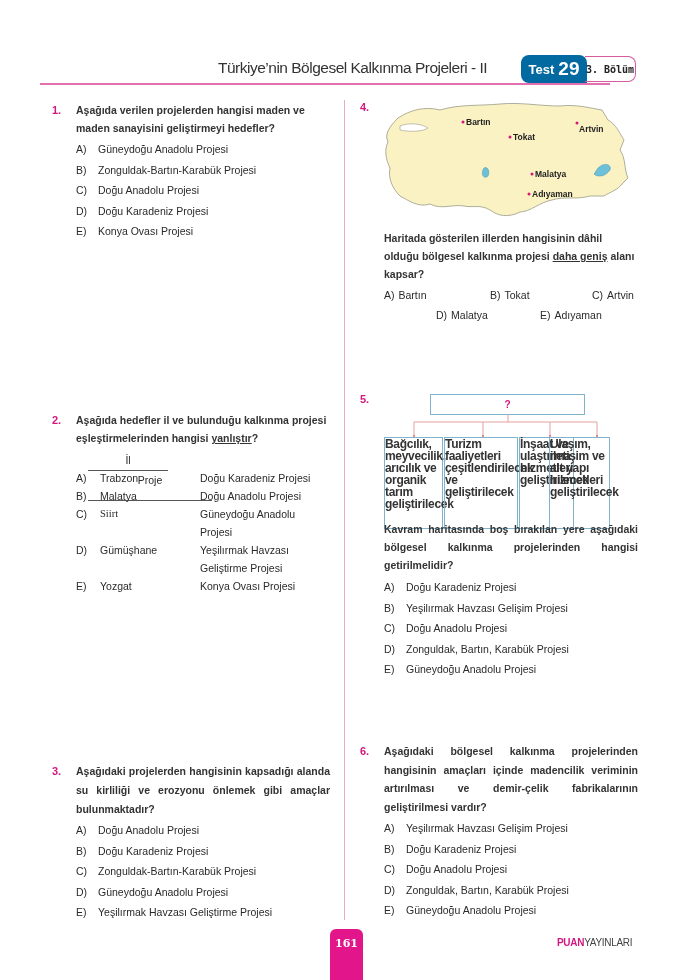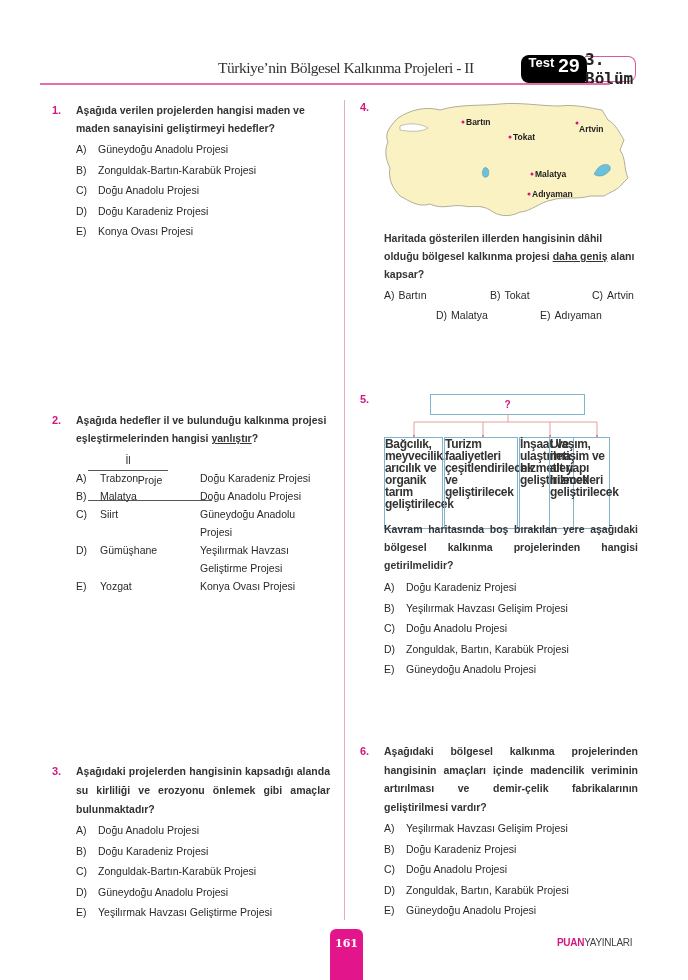--- a/index.html
+++ b/index.html
@@ -1,27 +1,27 @@
 <!DOCTYPE html>
 <html><head>
 <meta charset="utf-8">
 <style>
   html, body { margin:0; padding:0; }
   body { width:688px; height:980px; background:#ffffff; position:relative; overflow:hidden;
          font-family:"Liberation Sans", sans-serif; color:#2a2a2a; }
   .abs { position:absolute; }
 
   
-  .hdr-title { left:218px; top:59px; font-size:15.5px; color:#333; font-family:Liberation Serif, serif; letter-spacing:-0.5px; }
+  .hdr-title { left:218px; top:59px; font-size:15.5px; color:#333; font-family:Liberation Sans, sans-serif; letter-spacing:-0.5px; }
   .hdr-line { left:40px; top:83px; width:570px; height:2px; background:#e46fae; }
-  .test-badge { left:521px; top:55px; width:66px; height:28px; background:#000000; border-radius:8px 8px 0 8px;
-                color:#fff; font-weight:bold; font-size:13px; display:flex; align-items:flex-start; justify-content:center; gap:4px; }
+  .test-badge { left:521px; top:55px; width:66px; height:28px; background:#0369a1; border-radius:8px 8px 0 8px;
+                color:#fff; font-weight:bold; font-size:13px; display:flex; align-items:center; justify-content:center; gap:4px; }
   .test-badge .num { font-size:19px; }
   .bolum { left:585px; top:56px; width:50px; height:24px; border:1.5px solid #d65aa0; border-left:none; border-radius:0 8px 8px 0;
-           font-size:16px; font-weight:bold; display:flex; align-items:center; justify-content:center; color:#222; font-family:"DejaVu Sans Mono", monospace; }
+           font-size:10px; font-weight:bold; display:flex; align-items:center; justify-content:center; color:#222; font-family:"DejaVu Sans Mono", monospace; }
 
   .divider { left:344px; top:100px; width:1px; height:820px; background:#e9a9cd; }
 
   .q { font-size:10.5px; line-height:18px; }
   .qnum { position:absolute; color:#d2177f; font-weight:bold; font-size:11px; }
   .stem { font-weight:bold; color:#333; }
   .opt { display:flex; gap:8px; }
   .opt .l { width:14px; }
   .u { text-decoration:underline; }
 
@@ -103,21 +103,21 @@
         <span style="width:100px;">Trabzon</span>
         <span style="width:124px;">Doğu Karadeniz Projesi</span>
       </div>
     <div class="mt-row">
         <span style="width:24px;">B)</span>
         <span style="width:100px;">Malatya</span>
         <span style="width:124px;">Doğu Anadolu Projesi</span>
       </div>
     <div class="mt-row">
         <span style="width:24px;">C)</span>
-        <span style="width:100px;">Siirt</span>
+        <span style="width:100px;font-family:Liberation Serif, serif;">Siirt</span>
         <span style="width:100px;">Güneydoğu Anadolu Projesi</span>
       </div>
     <div class="mt-row">
         <span style="width:24px;">D)</span>
         <span style="width:100px;">Gümüşhane</span>
         <span style="width:124px;">Yeşilırmak Havzası Geliştirme Projesi</span>
       </div>
     <div class="mt-row">
         <span style="width:24px;">E)</span>
         <span style="width:100px;">Yozgat</span>

